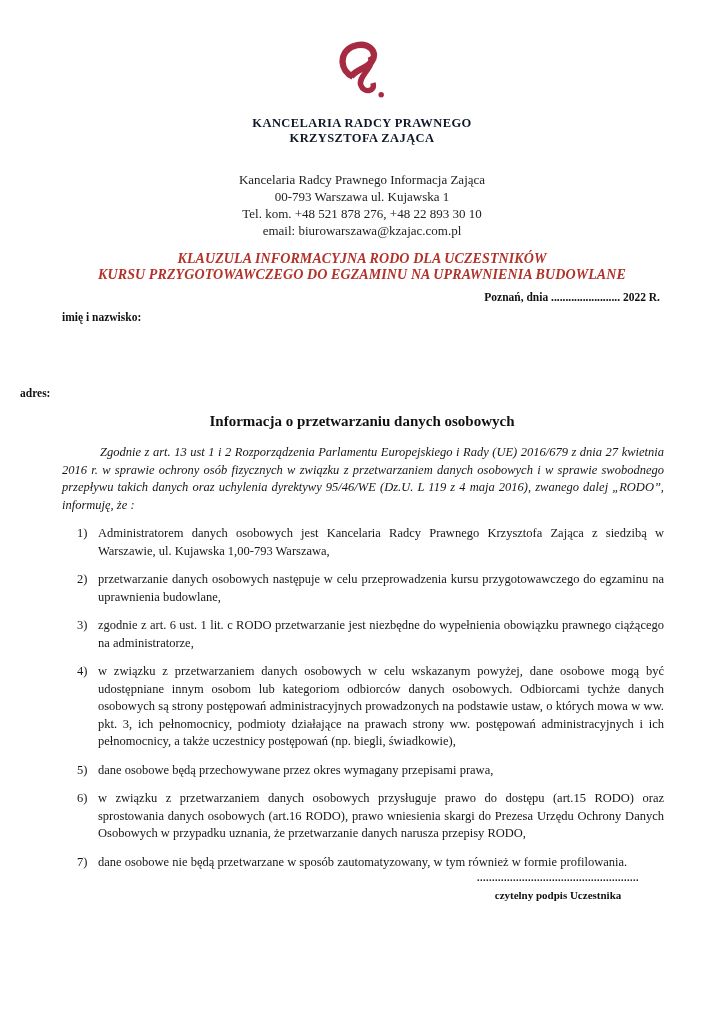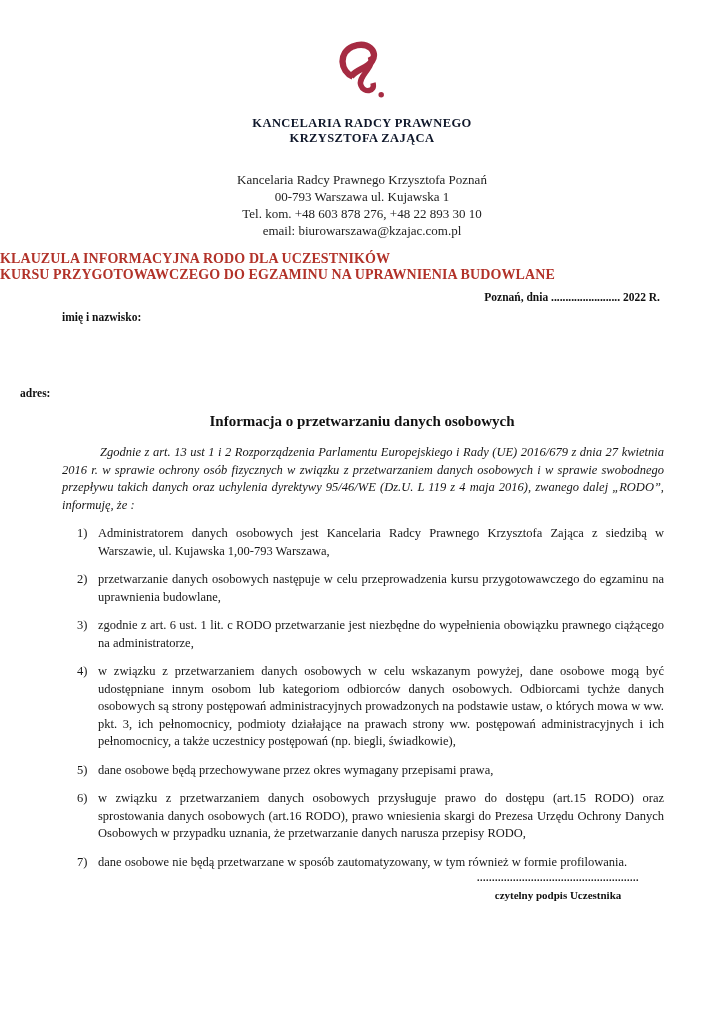--- a/index.html
+++ b/index.html
@@ -26,26 +26,27 @@
   }
   .address-block {
     margin-top: 26px;
     text-align: center;
     font-size: 13px;
     line-height: 17px;
     color: #222222;
   }
   .red-title {
     margin-top: 12px;
-    text-align: left;
+    text-align: center;
     font-weight: bold;
     font-size: 14px;
     line-height: 15.5px;
     color: #b23229;
     letter-spacing: 0.1px;
+    font-style: italic;
   }
   .date-line {
     margin-top: 9px;
     padding-right: 64px;
     text-align: right;
     font-weight: bold;
     font-size: 11.5px;
     color: #111111;
   }
   .field-label {
@@ -123,23 +124,23 @@
         <circle cx="53" cy="60" r="3" fill="#a62b42"></circle>
       </svg>
     </div>
     <div class="company-name">
       <div>KANCELARIA RADCY PRAWNEGO</div>
       <div>KRZYSZTOFA ZAJĄCA</div>
     </div>
   </div>
 
   <div class="address-block">
-    <div>Kancelaria Radcy Prawnego Krzysztofa Poznań</div>
+    <div>Kancelaria Radcy Prawnego Informacja Zająca</div>
     <div>00-793 Warszawa ul. Kujawska 1</div>
-    <div>Tel. kom. +48 603 878 276, +48 22 893 30 10</div>
+    <div>Tel. kom. +48 521 878 276, +48 22 893 30 10</div>
     <div>email: biurowarszawa@kzajac.com.pl</div>
   </div>
 
   <div class="red-title">
     <div>KLAUZULA INFORMACYJNA RODO DLA UCZESTNIKÓW</div>
     <div>KURSU PRZYGOTOWAWCZEGO DO EGZAMINU NA UPRAWNIENIA BUDOWLANE</div>
   </div>
 
   <div class="date-line">Poznań, dnia ........................ 2022 R.</div>
 

